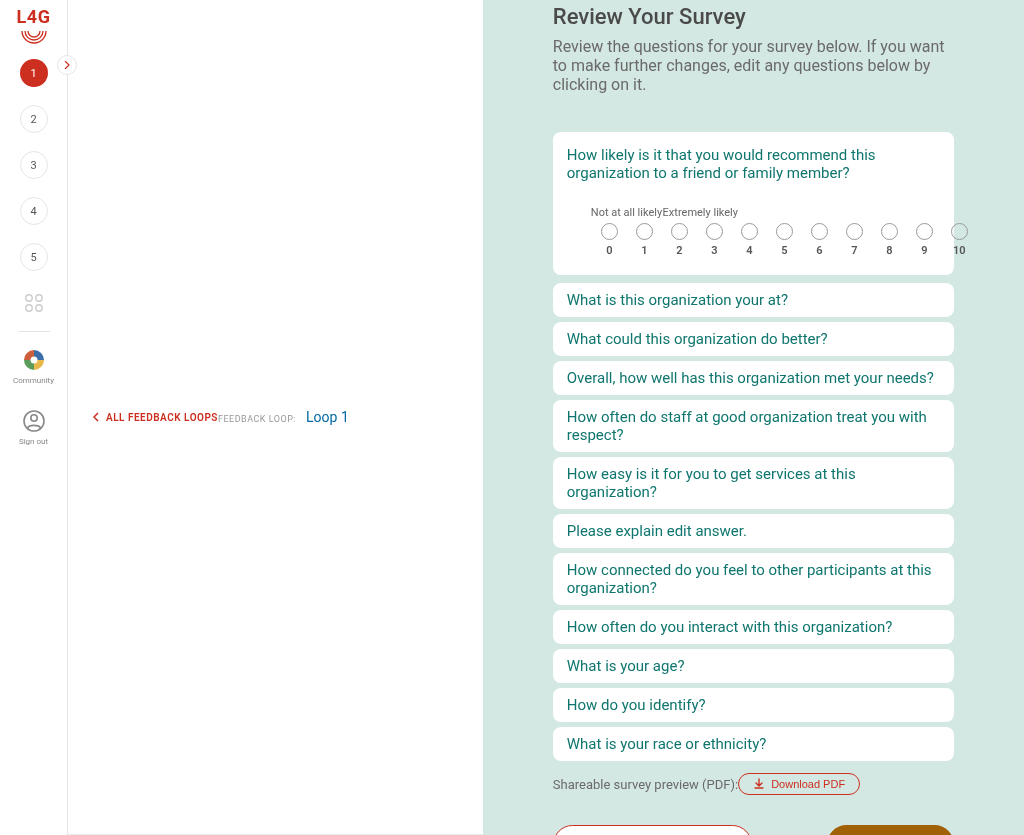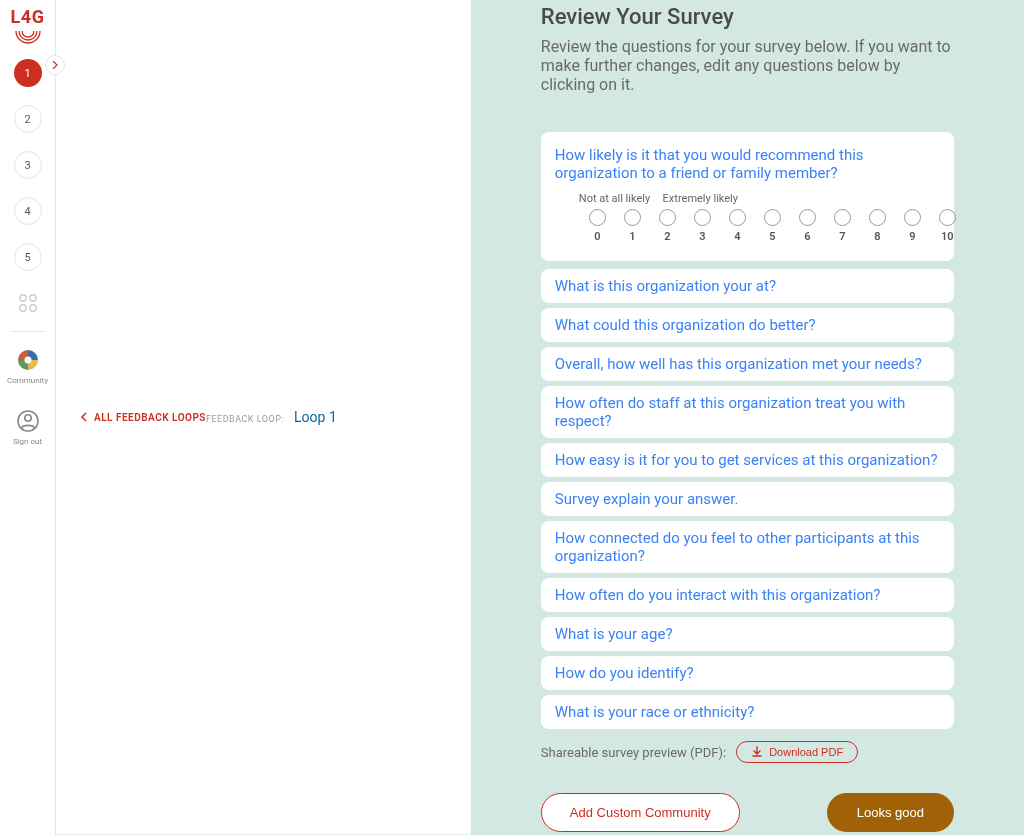--- a/index.html
+++ b/index.html
@@ -9,21 +9,21 @@
     }
     body {
       font-family: -apple-system, BlinkMacSystemFont, "Segoe UI", Roboto, Helvetica, Arial, sans-serif;
       background: #d4e8e3;
       width: 1024px;
       height: 835px;
       overflow: hidden;
       display: flex;
     }
     .sidebar {
-      width: 56px;
+      width: 68px;
       background: #ffffff;
       border-right: 1px solid #e5e5e5;
       display: flex;
       flex-direction: column;
       align-items: center;
       padding-top: 6px;
       position: relative;
     }
     .logo {
       color: #cc2e1f;
@@ -164,24 +164,24 @@
       padding: 8px 14px;
       margin-bottom: 5px;
       cursor: pointer;
     }
     .q-card-expanded {
       padding: 14px 14px 18px 14px;
       margin-bottom: 8px;
     }
     .q-text {
       font-size: 15px;
-      color: #3b82f6;
+      color: #0f766e;
     }
     .scale-wrap {
-      margin-top: 10px;
+      margin-top: 24px;
       padding: 0 34px;
     }
     .scale-labels {
       display: flex;
       font-size: 11px;
       color: #666;
       margin-bottom: 4px;
     }
     .scale-label-left { width: 344px; text-align: center; width:auto; margin-left:-10px;}
     .scale-label-right { margin-left: auto; margin-right: 168px;}
@@ -202,21 +202,20 @@
       border-radius: 50%;
     }
     .scale-num {
       font-size: 11px;
       color: #555;
       font-weight:600;
     }
     .pdf-row {
       display: flex;
       align-items: center;
-      gap: 10px;
       margin-top: 12px;
       font-size: 13px;
       color: #6a6a6a;
     }
     .pdf-btn {
       display: flex;
       gap: 6px;
       border: 1px solid #cc2e1f;
       color: #cc2e1f;
       font-size: 11px;
@@ -383,27 +382,27 @@
         <div class="q-card">
           <div class="q-text">What is this organization your at?</div>
         </div>
         <div class="q-card">
           <div class="q-text">What could this organization do better?</div>
         </div>
         <div class="q-card">
           <div class="q-text">Overall, how well has this organization met your needs?</div>
         </div>
         <div class="q-card">
-          <div class="q-text">How often do staff at this organization treat you with respect?</div>
+          <div class="q-text">How often do staff at good organization treat you with respect?</div>
         </div>
         <div class="q-card">
           <div class="q-text">How easy is it for you to get services at this organization?</div>
         </div>
         <div class="q-card">
-          <div class="q-text">Survey explain your answer.</div>
+          <div class="q-text">Please explain edit answer.</div>
         </div>
         <div class="q-card">
           <div class="q-text">How connected do you feel to other participants at this organization?</div>
         </div>
         <div class="q-card">
           <div class="q-text">How often do you interact with this organization?</div>
         </div>
         <div class="q-card">
           <div class="q-text">What is your age?</div>
         </div>

